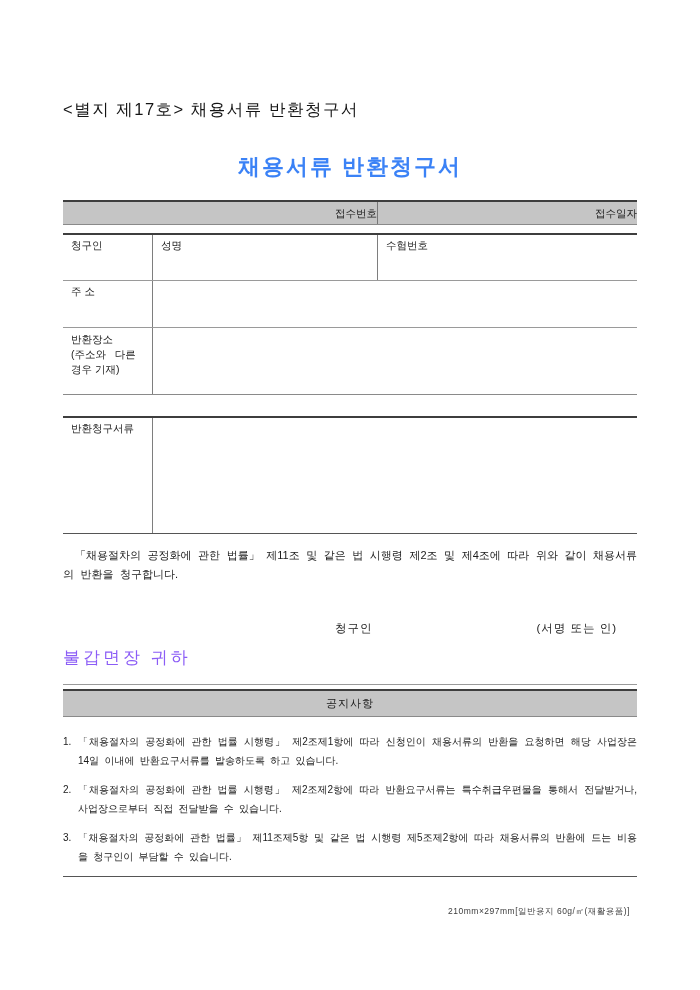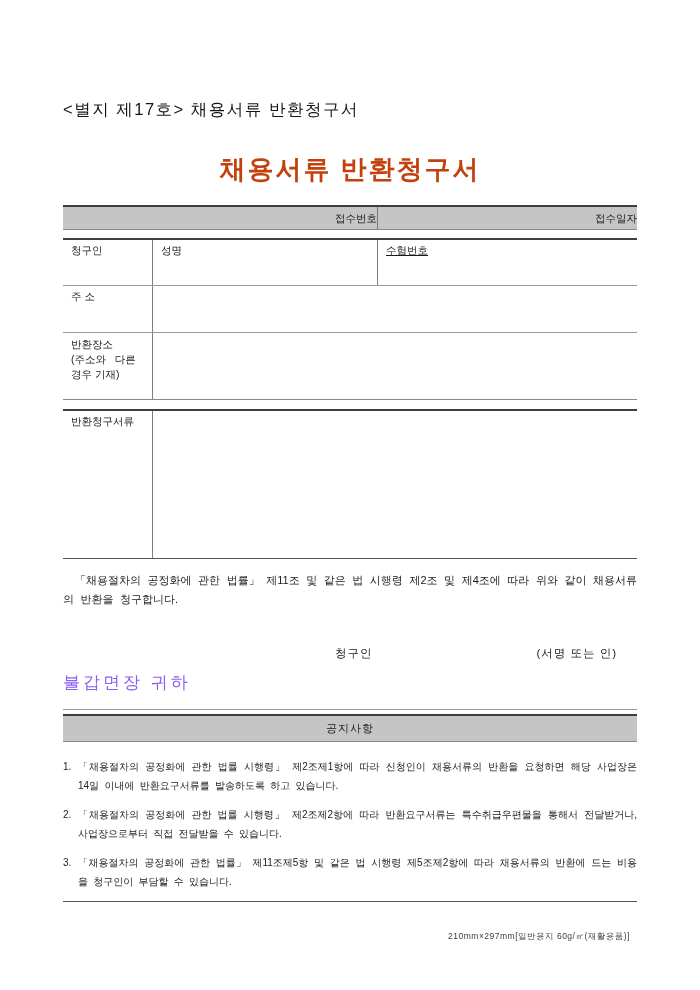--- a/index.html
+++ b/index.html
@@ -14,47 +14,47 @@
   
   .form-header { display:flex; align-items:flex-end; margin-top:99px; }
   .form-no {
     font-family:Liberation Sans, sans-serif;
     font-size:16.5px; letter-spacing:1.5px; white-space:nowrap; color:#141414;
   }
   .reg-note { font-size:9px; font-weight:bold; margin-left:7px; padding-bottom:2px;
     letter-spacing:0.5px; white-space:nowrap; color:#222; }
   .reg-note .sq { font-size:8px; margin-right:4px; }
 
-  .doc-title { text-align:center; font-size:26px; font-weight:bold;
-    letter-spacing:2px; margin-top:31px; color:#c2410c; }
+  .doc-title { text-align:center; font-size:22px; font-weight:bold;
+    letter-spacing:2px; margin-top:31px; color:#3b82f6; }
 
   
   .receipt-row { display:flex; margin-top:18px; height:25px;
     background:#c5c5c5; border-top:2px solid #3e3e3e; border-bottom:1px solid #8a8a8a;text-align:right; }
   .receipt-cell { font-size:10.5px; padding:5px 0 0 8px; color:#1a1a1a; }
   .receipt-cell.c1 { width:315px; border-right:1px solid #777; }
   .receipt-cell.c2 { width:259px; }
 
   
   .tbl { margin-top:8px; border-top:2px solid #3e3e3e; }
   .tbl-row { display:flex; border-bottom:1px solid #9a9a9a; }
   .tbl-row:last-child { border-bottom:1px solid #8a8a8a; }
   .cell { font-size:10.5px; padding:4px 0 0 8px; color:#1a1a1a; }
   .lbl-col { width:90px; border-right:1px solid #7e7e7e; }
   .row-1 { height:46px; }
   .row-1 .mid { width:225px; border-right:1px solid #7e7e7e; }
-  .row-1 .end { width:259px;text-decoration:underline; }
+  .row-1 .end { width:259px; }
   .row-2 { height:47px; }
   .row-3 { height:67px; }
   .merged { width:484px; }
   .rp-lines div { white-space:pre; line-height:1.45; }
 
   
-  .docs { margin-top:9px; border-top:2px solid #3e3e3e; border-bottom:1px solid #555;
-    display:flex; height:150px; }
+  .docs { margin-top:21px; border-top:2px solid #3e3e3e; border-bottom:1px solid #555;
+    display:flex; height:118px; }
   .docs .lbl-col { border-right:1px solid #7e7e7e; }
 
   
   .declaration { margin-top:12px; font-size:11px; line-height:1.75;
     text-align:justify; word-spacing:3.5px; text-indent:12px; color:#1a1a1a; }
 
   
   .date-line { margin-top:25px; font-size:11.5px; text-align:right;
     padding-right:38px; letter-spacing:1px; color:#1a1a1a; }
   .date-line .dt { margin-left:22px; }

